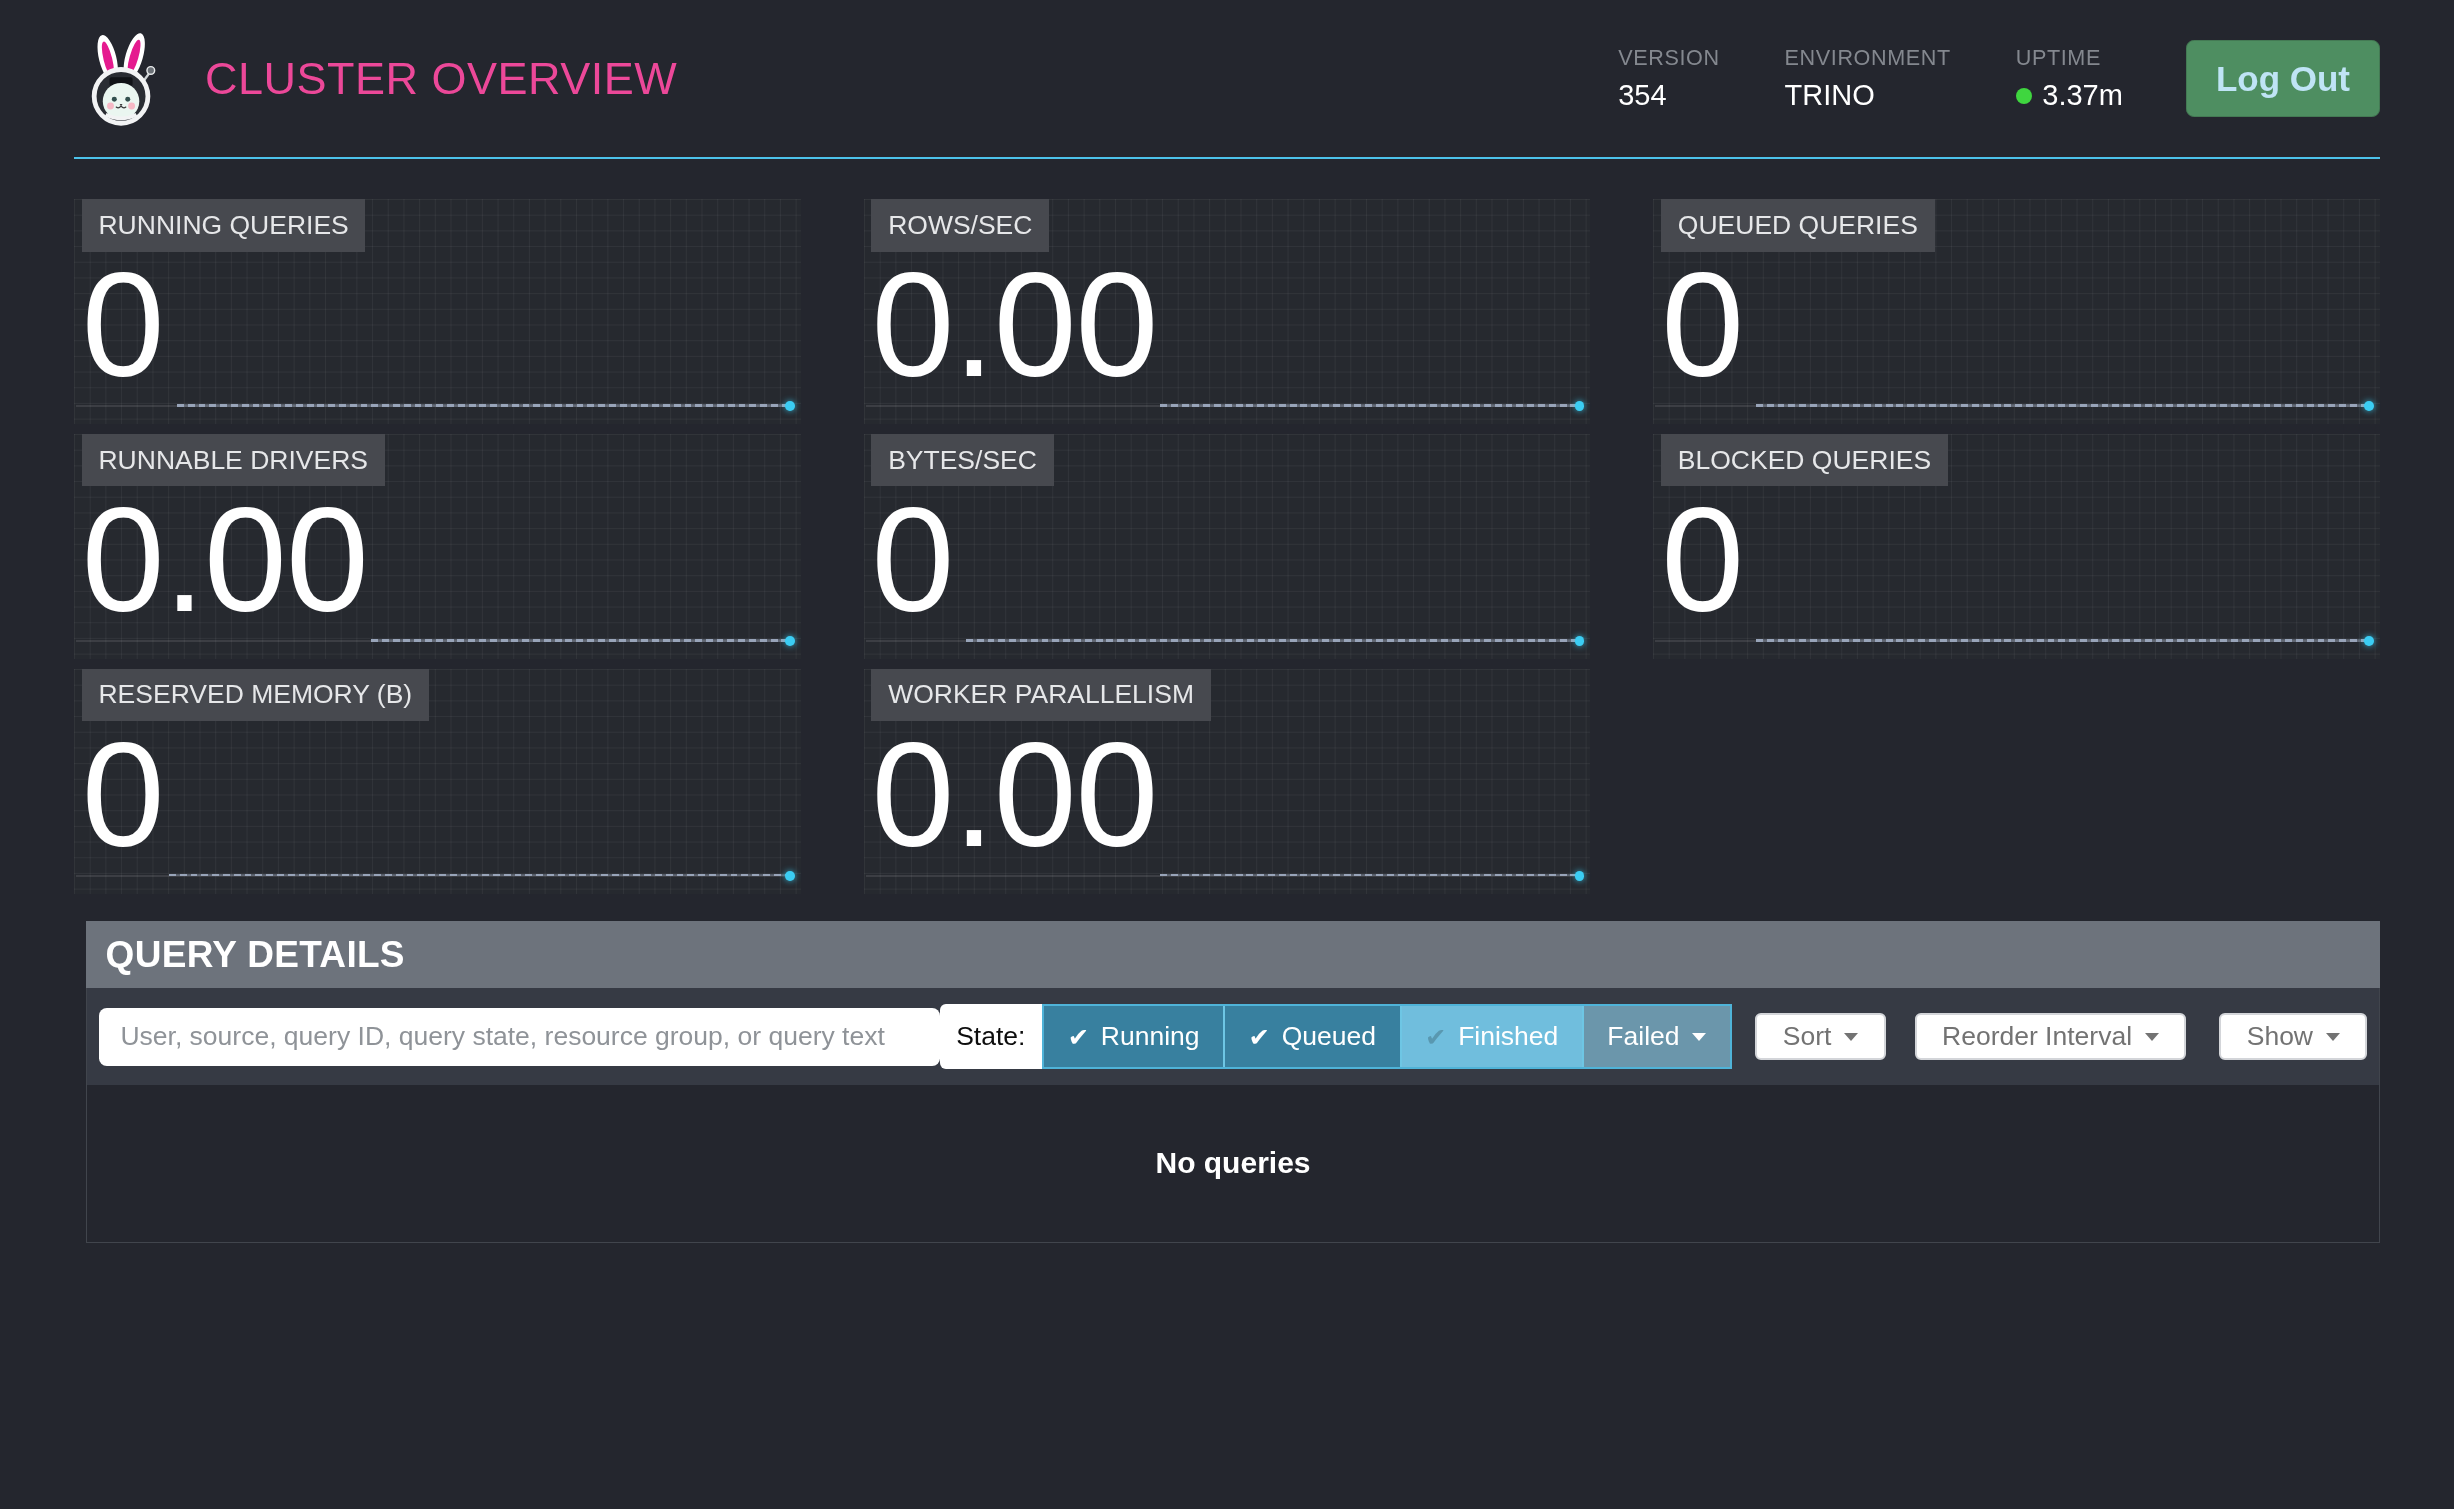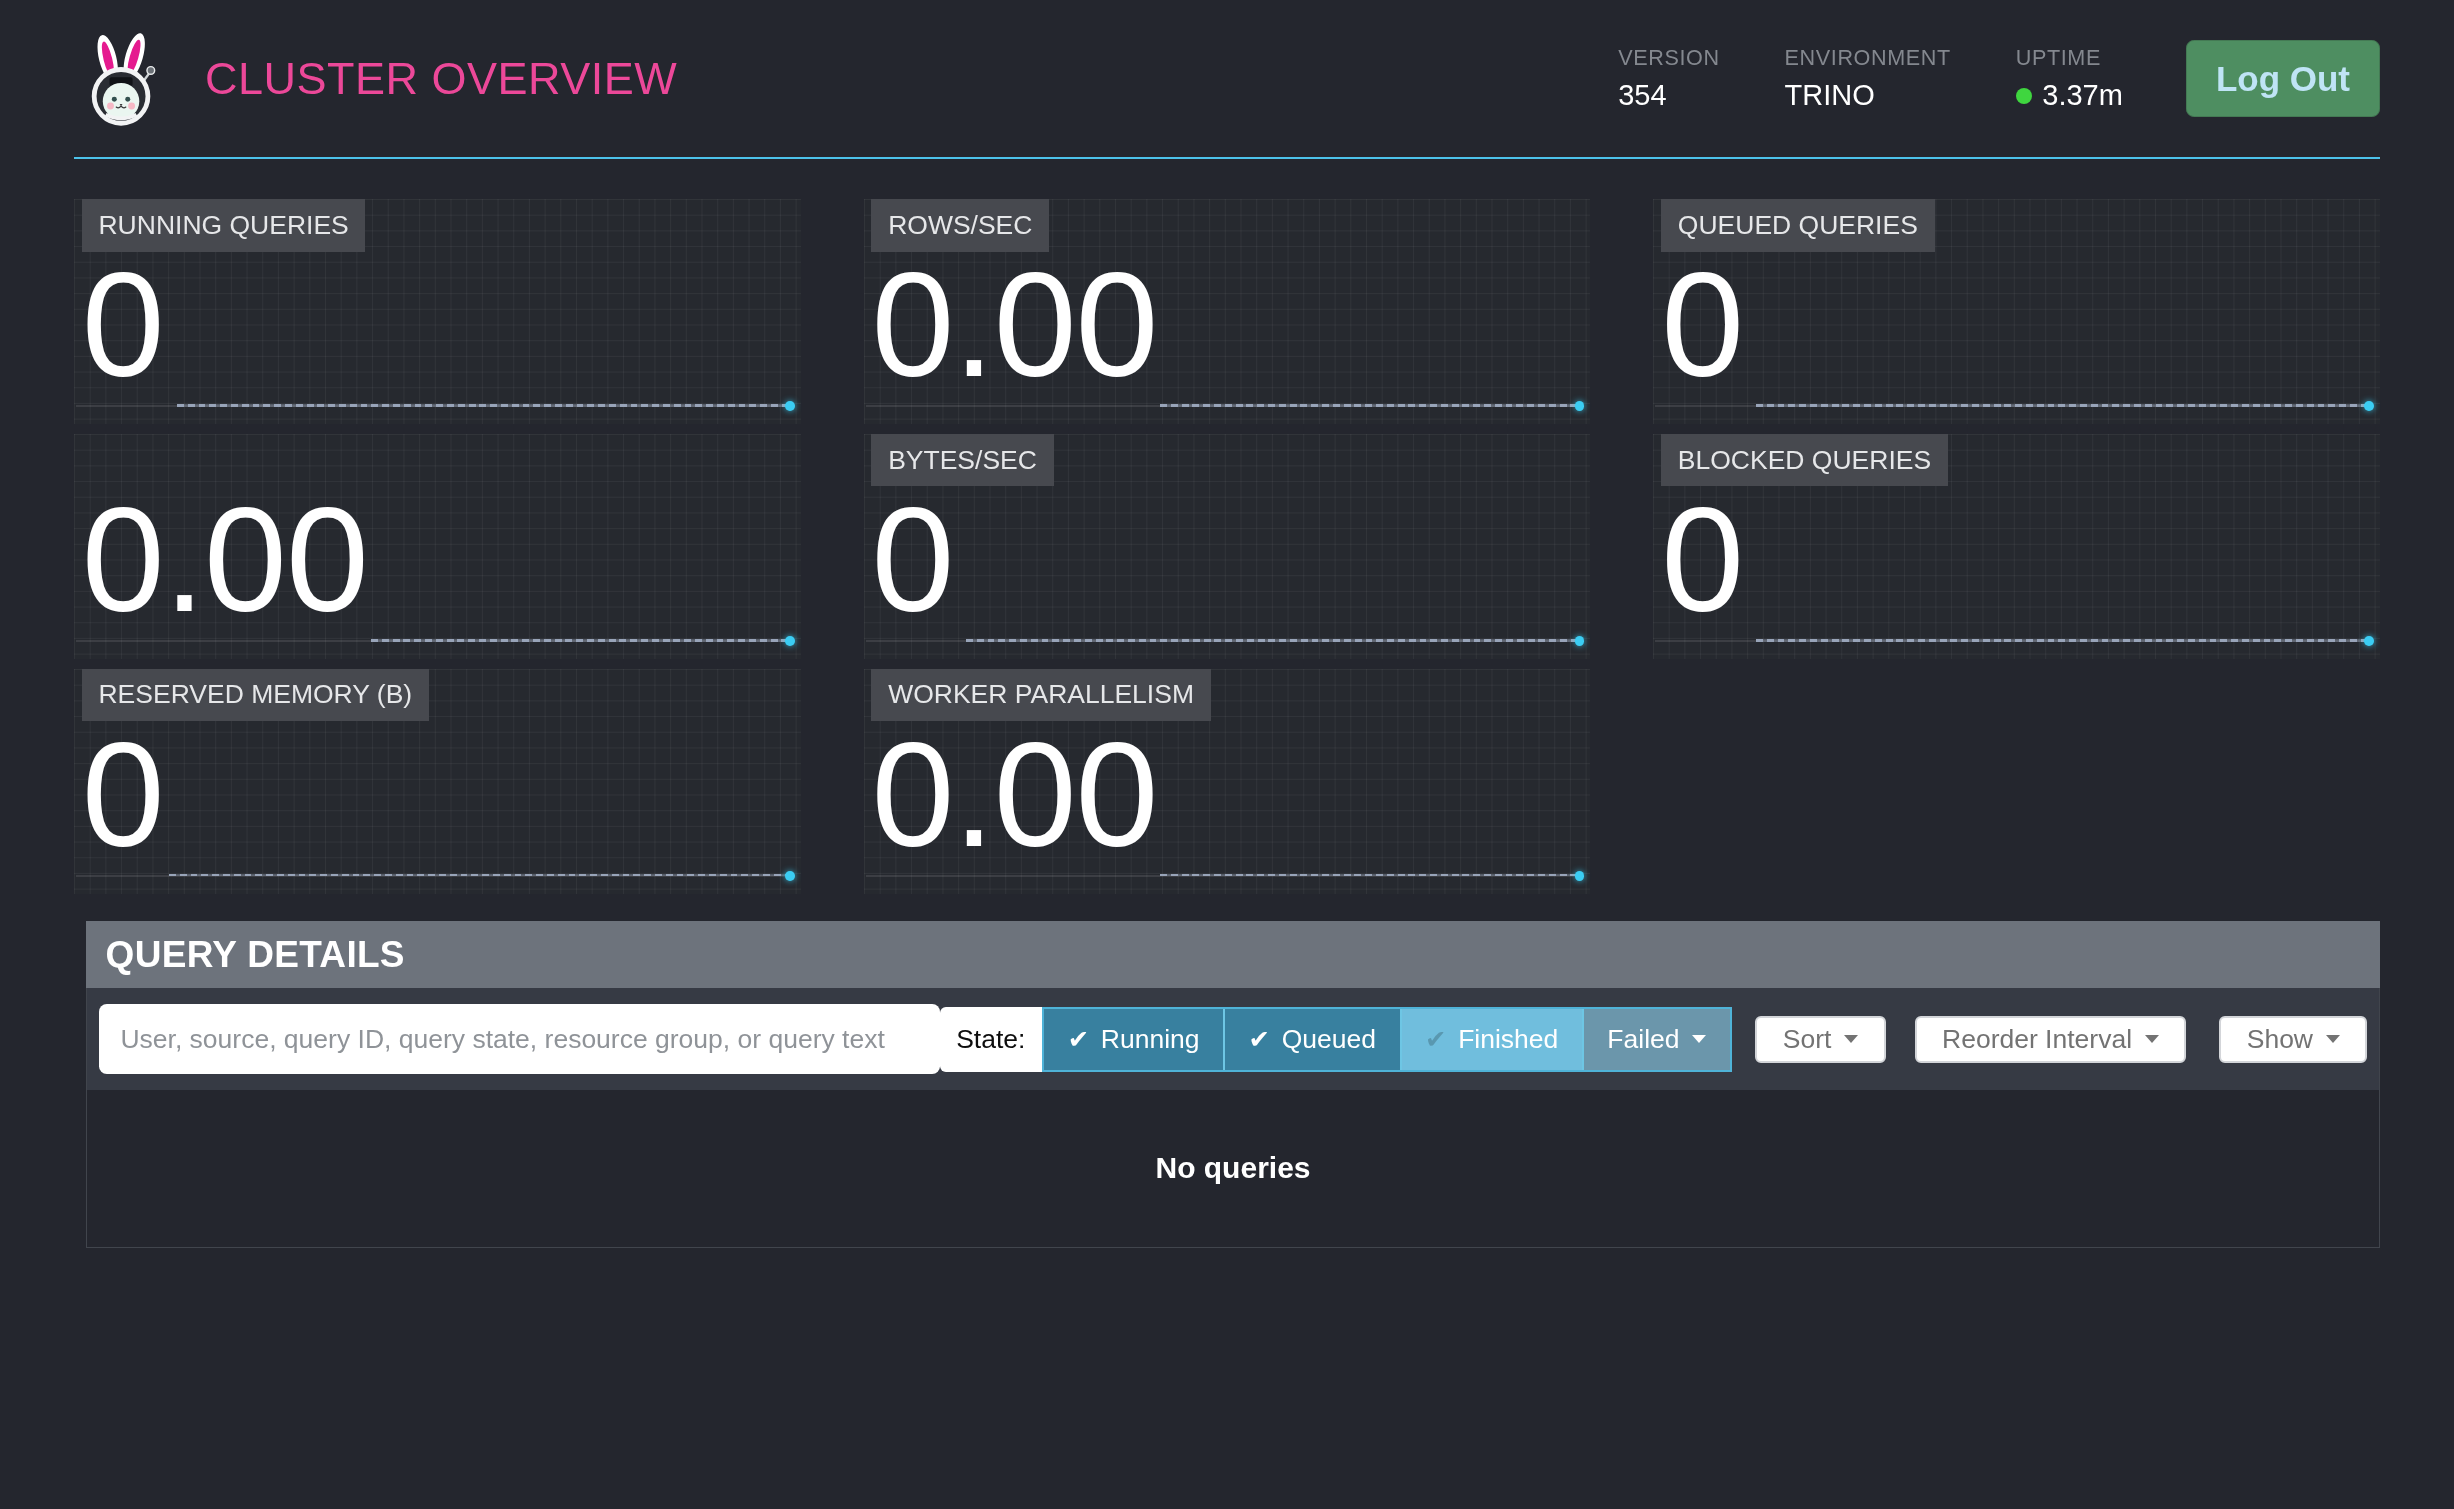--- a/index.html
+++ b/index.html
@@ -89,21 +89,21 @@
     font-size:37px; font-weight:600; letter-spacing:0.3px;
     padding:12.7px 19.6px;
   }
   .qd-body { border:1px solid #41454d; border-top:none; }
   .qd-toolbar {
     background:#363a44;
     padding:15.7px 11.8px;
     display:flex; align-items:center;
   }
   .search {
-    flex:1; height:70px; border:none; border-radius:7.8px;
+    flex:1; height:58px; border:none; border-radius:7.8px;
     padding:0 21.6px; font-size:26.5px; color:#333333; background:#ffffff;
     font-family:inherit; min-width:0;
   }
   .search::placeholder { color:#8f9398; }
   .state-wrap { display:flex; align-items:stretch; height:65px; flex-shrink:0; }
   .state-label {
     background:#ffffff; color:#0d0d0d;
     display:flex; align-items:center; padding:0 16.7px;
     font-size:26.5px; border-radius:5.9px 0 0 5.9px;
   }
@@ -220,20 +220,21 @@
       <div class="chip">QUEUED QUERIES</div>
       <div class="big">0</div>
       <div class="spark">
         <div class="spark-base"></div>
         <div class="spark-line" style="left: 14%;"></div>
 
         <div class="spark-dot"></div>
       </div>
     </div>
       <div class="panel">
+      <div class="chip">RUNNABLE DRIVERS</div>
       <div class="big">0.00</div>
       <div class="spark">
         <div class="spark-base"></div>
         <div class="spark-line" style="left: 41%;"></div>
 
         <div class="spark-dot"></div>
       </div>
     </div>
       <div class="panel">
       <div class="chip">BYTES/SEC</div>

